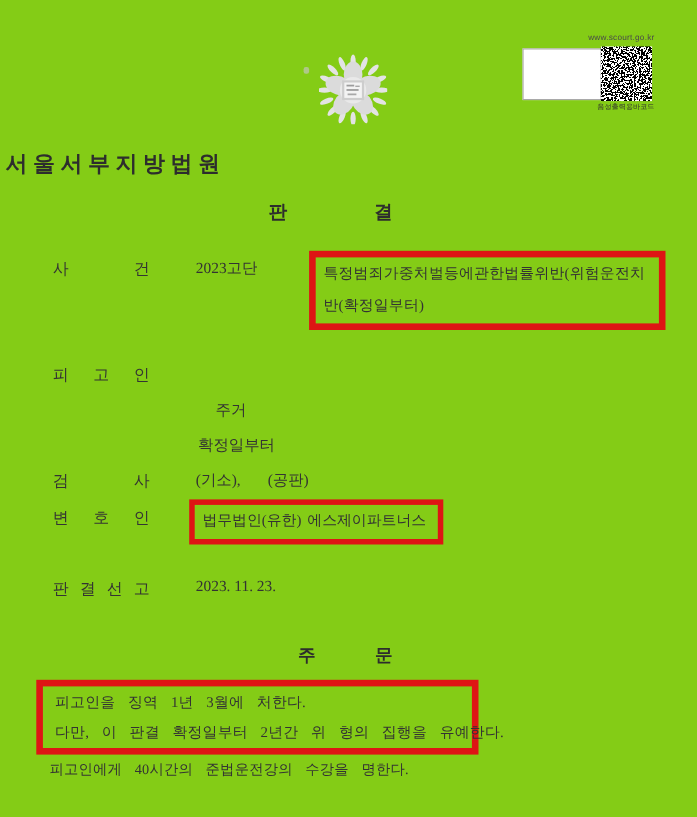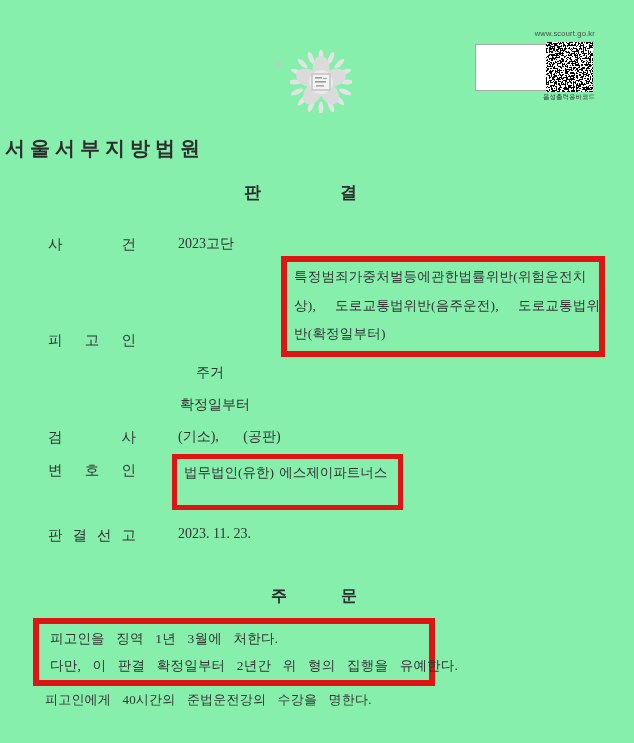--- a/index.html
+++ b/index.html
@@ -1,17 +1,17 @@
 <!DOCTYPE html>
 <html><head>
 <meta charset="utf-8">
 <style>
   html,body { margin:0; padding:0; background:#ffffff; }
   .page {
-    position:relative; width:634px; height:743px; background:#86efac;
+    position:relative; width:634px; height:743px; background:#84cc16;
     font-family:"Liberation Serif","DejaVu Serif",serif; color:#333333;
     overflow:hidden;
   }
   .abs { position:absolute; }
 
   
   .site-url { right:39px; top:29px; font-family:"Liberation Sans","DejaVu Sans",sans-serif;
     font-size:7.5px; color:#4a4a4a; letter-spacing:.2px; }
   .stamp-box { left:475px; top:44px; width:70px; height:45px; border:1px solid #a9a9a9; background:#fff; }
   .qr-block  { left:546px; top:42px; width:47px; height:50px; overflow:hidden; }
@@ -34,23 +34,23 @@
   .t-case  { top:235px; }
   .t-def   { top:331px; }
   .t-res   { top:364px; left:196px; }
   .t-reg   { top:396px; left:180px; }
   .t-pros  { top:428px; }
   .t-couns { top:461px; }
   .t-sent  { top:526px; }
 
   
   .redbox { border:6px solid #de1514; background:transparent; }
-  .box-charges { left:281px; top:228px; width:305px; padding:1px 0 2px 7px;margin-top:28px; }
+  .box-charges { left:281px; top:228px; width:305px; padding:1px 0 2px 7px; }
   .box-charges .line { font-size:13.5px; line-height:28.5px; white-space:pre; word-spacing:6px; letter-spacing:.2px; }
-  .box-counsel { left:172px; top:454px; width:214px; border-width:5px; padding:1px 0 19px 7px; }
+  .box-counsel { left:172px; top:454px; width:214px; border-width:5px; padding:1px 0 4px 7px; }
   .box-counsel .line { font-size:13.5px; line-height:25.5px; white-space:pre; word-spacing:2px; }
   .box-order { left:33px; top:618px; width:379px; padding:2px 0 1px 11px; }
   .box-order .line { font-size:13.5px; line-height:26.5px; white-space:pre; word-spacing:8px; letter-spacing:.2px; }
   .closing-line { left:45px; top:691px; font-size:13px; white-space:pre; word-spacing:8px; letter-spacing:.2px; color:#333; }
 </style>
 </head>
 <body>
 
 <div class="page">
 
@@ -120,21 +120,20 @@
       <span>결</span>
     </div>
 
   <div class="abs flabel t-case" data-justify="">
       <span>사</span>
       <span>건</span>
     </div>
   <div class="abs fvalue t-case">2023고단</div>
   <div class="abs redbox box-charges">
     <div class="line">특정범죄가중처벌등에관한법률위반(위험운전치</div>
-    <div class="line">상),  도로교통법위반(음주운전),  도로교통법위</div>
     <div class="line">반(확정일부터)</div>
   </div>
 
   <div class="abs flabel t-def" data-justify="">
       <span>피</span>
       <span>고</span>
       <span>인</span>
     </div>
   <div class="abs fvalue t-res">주거</div>
   <div class="abs fvalue t-reg">확정일부터</div>

